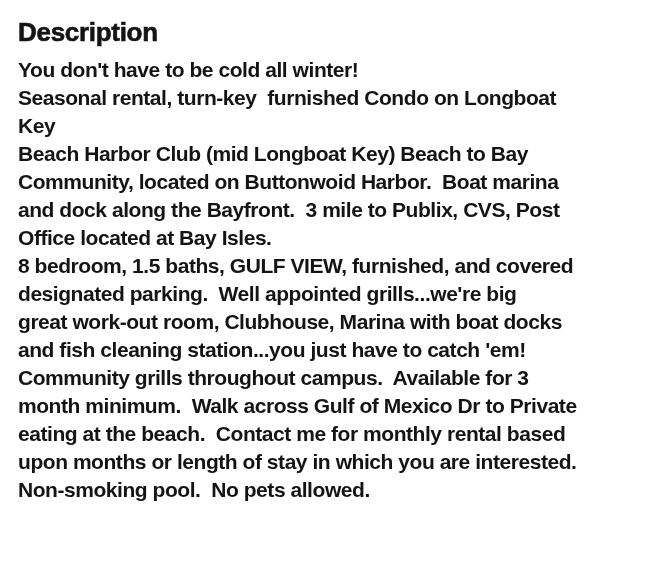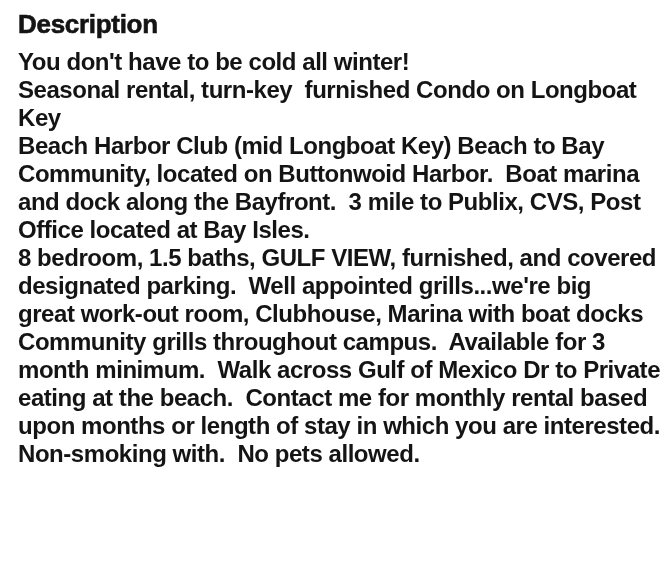--- a/index.html
+++ b/index.html
@@ -12,30 +12,30 @@
     width: 666px;
     height: 588px;
     background: #ffffff;
     box-sizing: border-box;
     padding: 8px 18px 0 18px;
     overflow: hidden;
     font-family: "Liberation Sans", "DejaVu Sans", sans-serif;
     color: #141414;
   }
   .section-title {
-    margin: 0 0 8px 0;
+    margin: 8px 0 8px 0;
     font-size: 26px;
     line-height: 32px;
     font-weight: 800;
     letter-spacing: -0.3px;
     -webkit-text-stroke: 0.6px #141414;
     color: #141414;
   }
   .description-body {
-    font-size: 24px;
+    font-size: 21px;
     font-weight: 700;
     line-height: 28px;
     letter-spacing: -0.45px;
   }
   .description-line {
     white-space: pre;   
     height: 28px;
   }
 </style>
 </head>
@@ -48,19 +48,20 @@
     <div class="description-line">You don't have to be cold all winter!</div>
     <div class="description-line">Seasonal rental, turn-key  furnished Condo on Longboat</div>
     <div class="description-line">Key</div>
     <div class="description-line">Beach Harbor Club (mid Longboat Key) Beach to Bay</div>
     <div class="description-line">Community, located on Buttonwoid Harbor.  Boat marina</div>
     <div class="description-line">and dock along the Bayfront.  3 mile to Publix, CVS, Post</div>
     <div class="description-line">Office located at Bay Isles.</div>
     <div class="description-line">8 bedroom, 1.5 baths, GULF VIEW, furnished, and covered</div>
     <div class="description-line">designated parking.  Well appointed grills...we're big</div>
     <div class="description-line">great work-out room, Clubhouse, Marina with boat docks</div>
+    <div class="description-line">and fish cleaning station...you just have to catch 'em!</div>
     <div class="description-line">Community grills throughout campus.  Available for 3</div>
     <div class="description-line">month minimum.  Walk across Gulf of Mexico Dr to Private</div>
     <div class="description-line">eating at the beach.  Contact me for monthly rental based</div>
     <div class="description-line">upon months or length of stay in which you are interested.</div>
-    <div class="description-line">Non-smoking with.  No pets allowed.</div>
+    <div class="description-line">Non-smoking pool.  No pets allowed.</div>
   </div>
 </div>
 
 </body></html>

